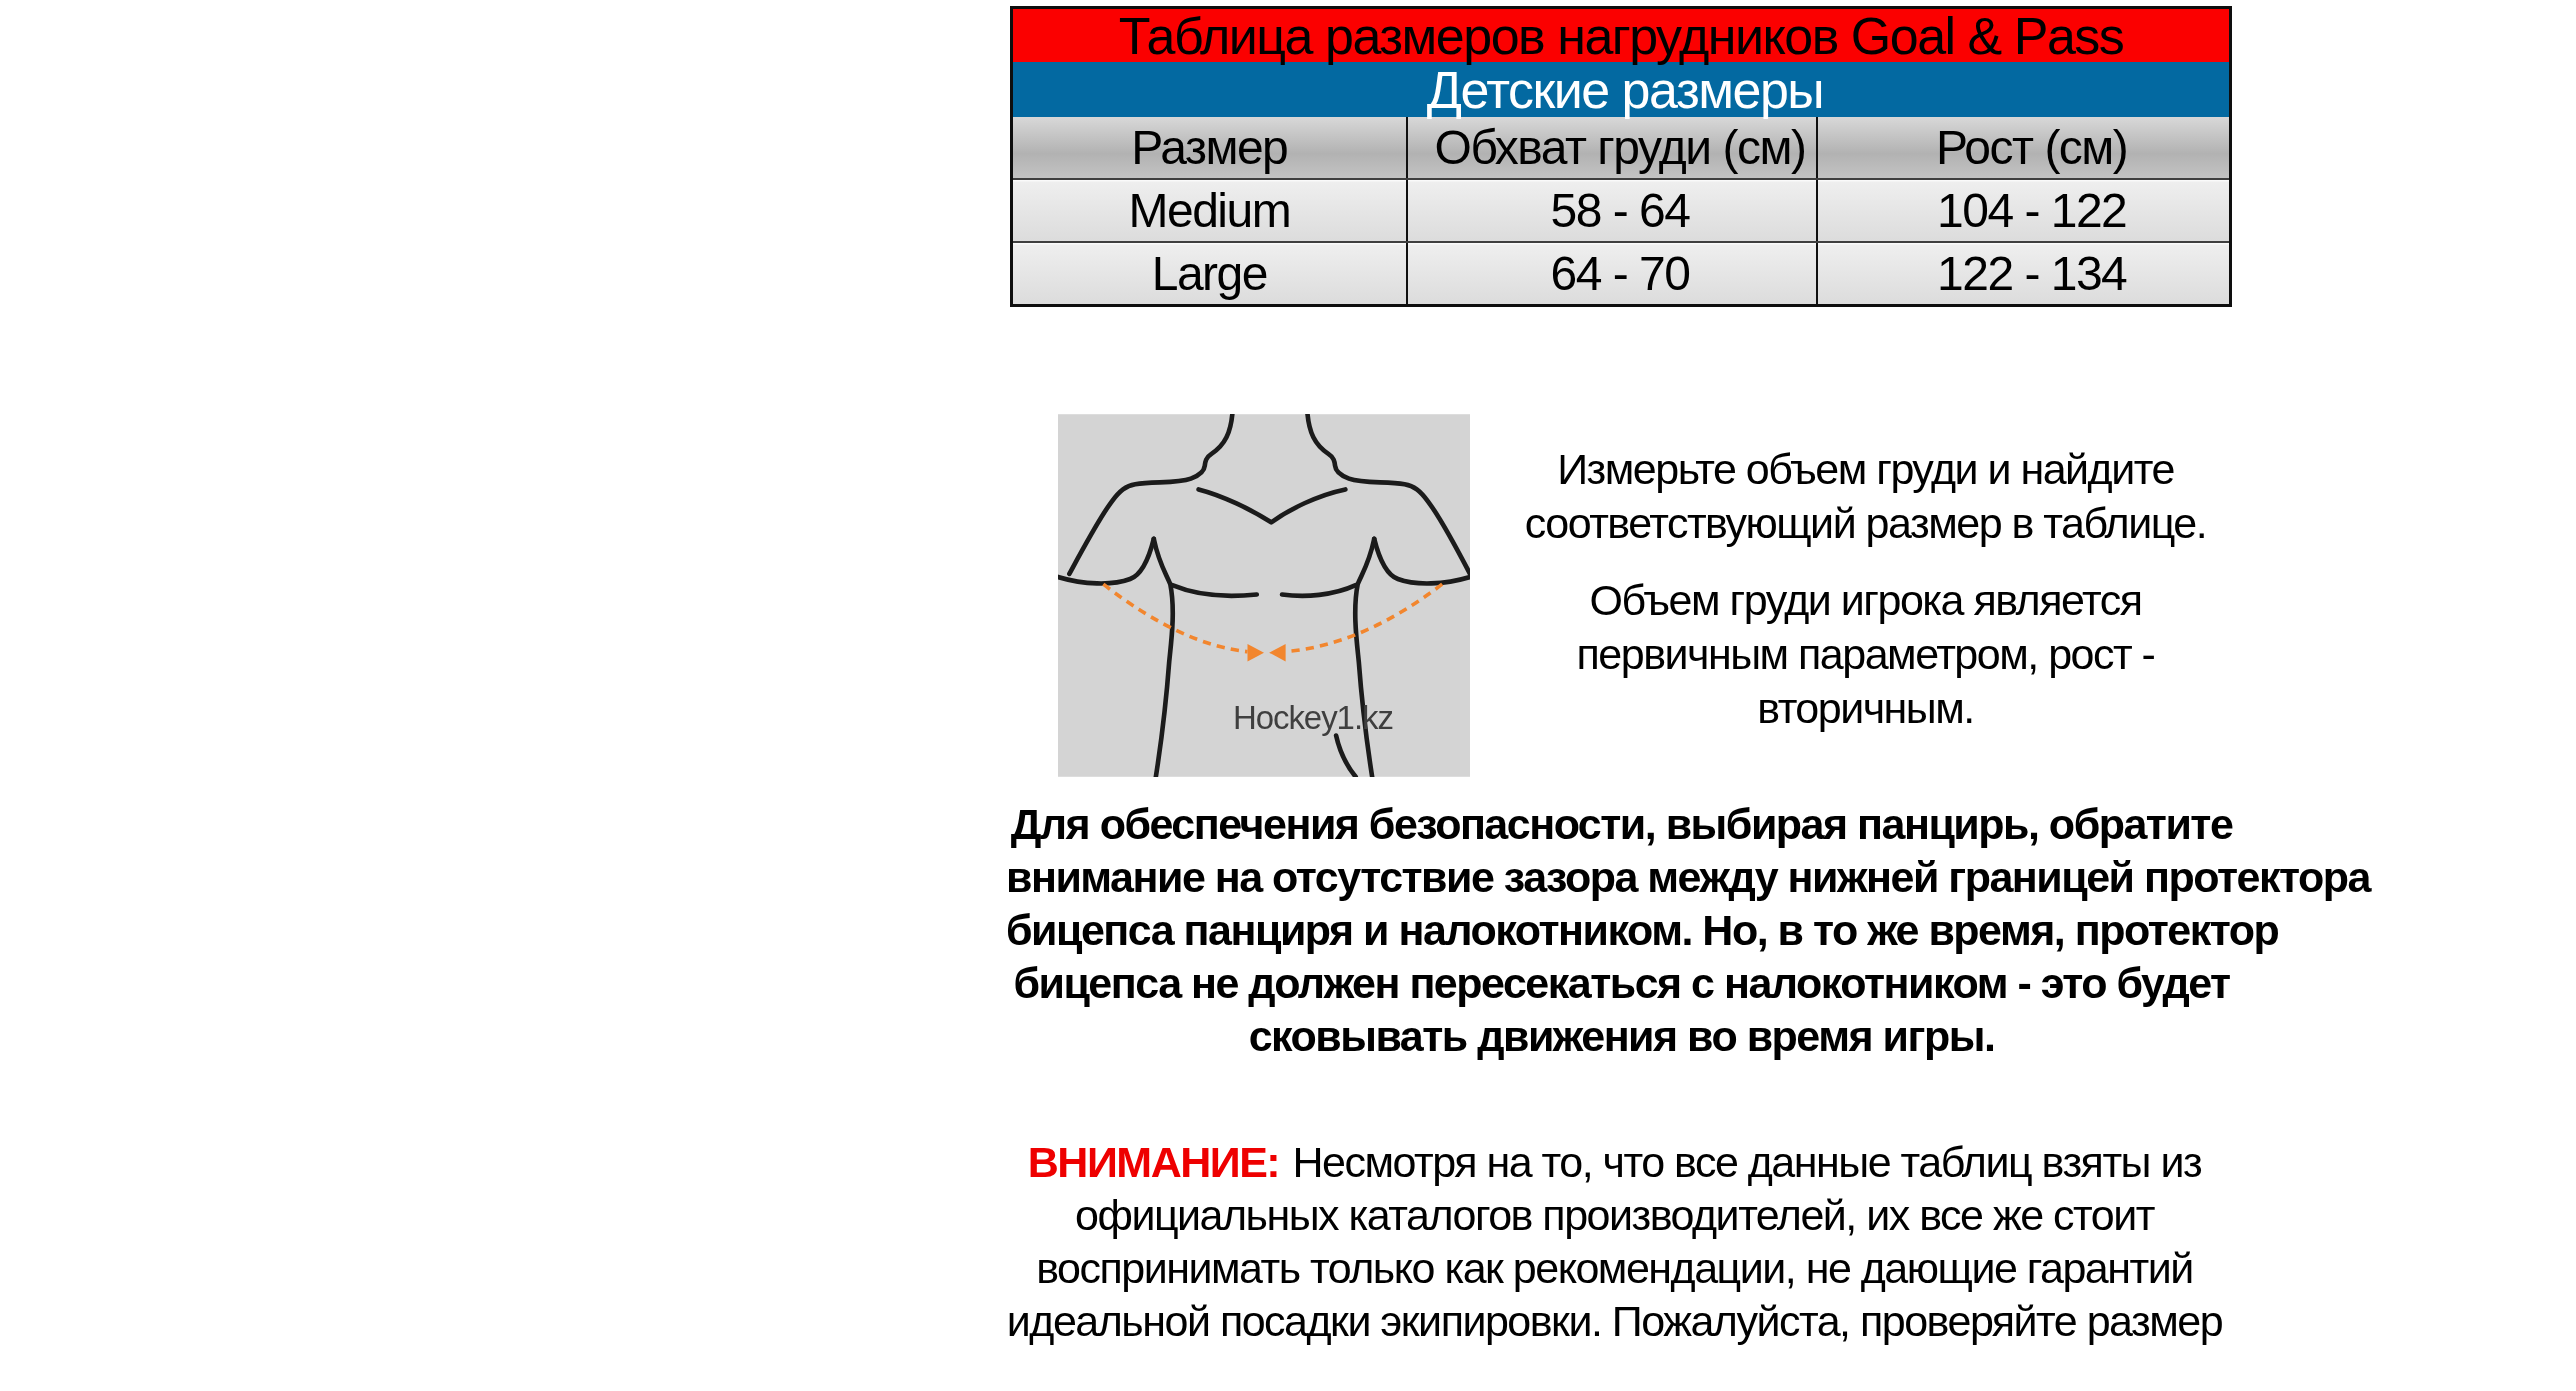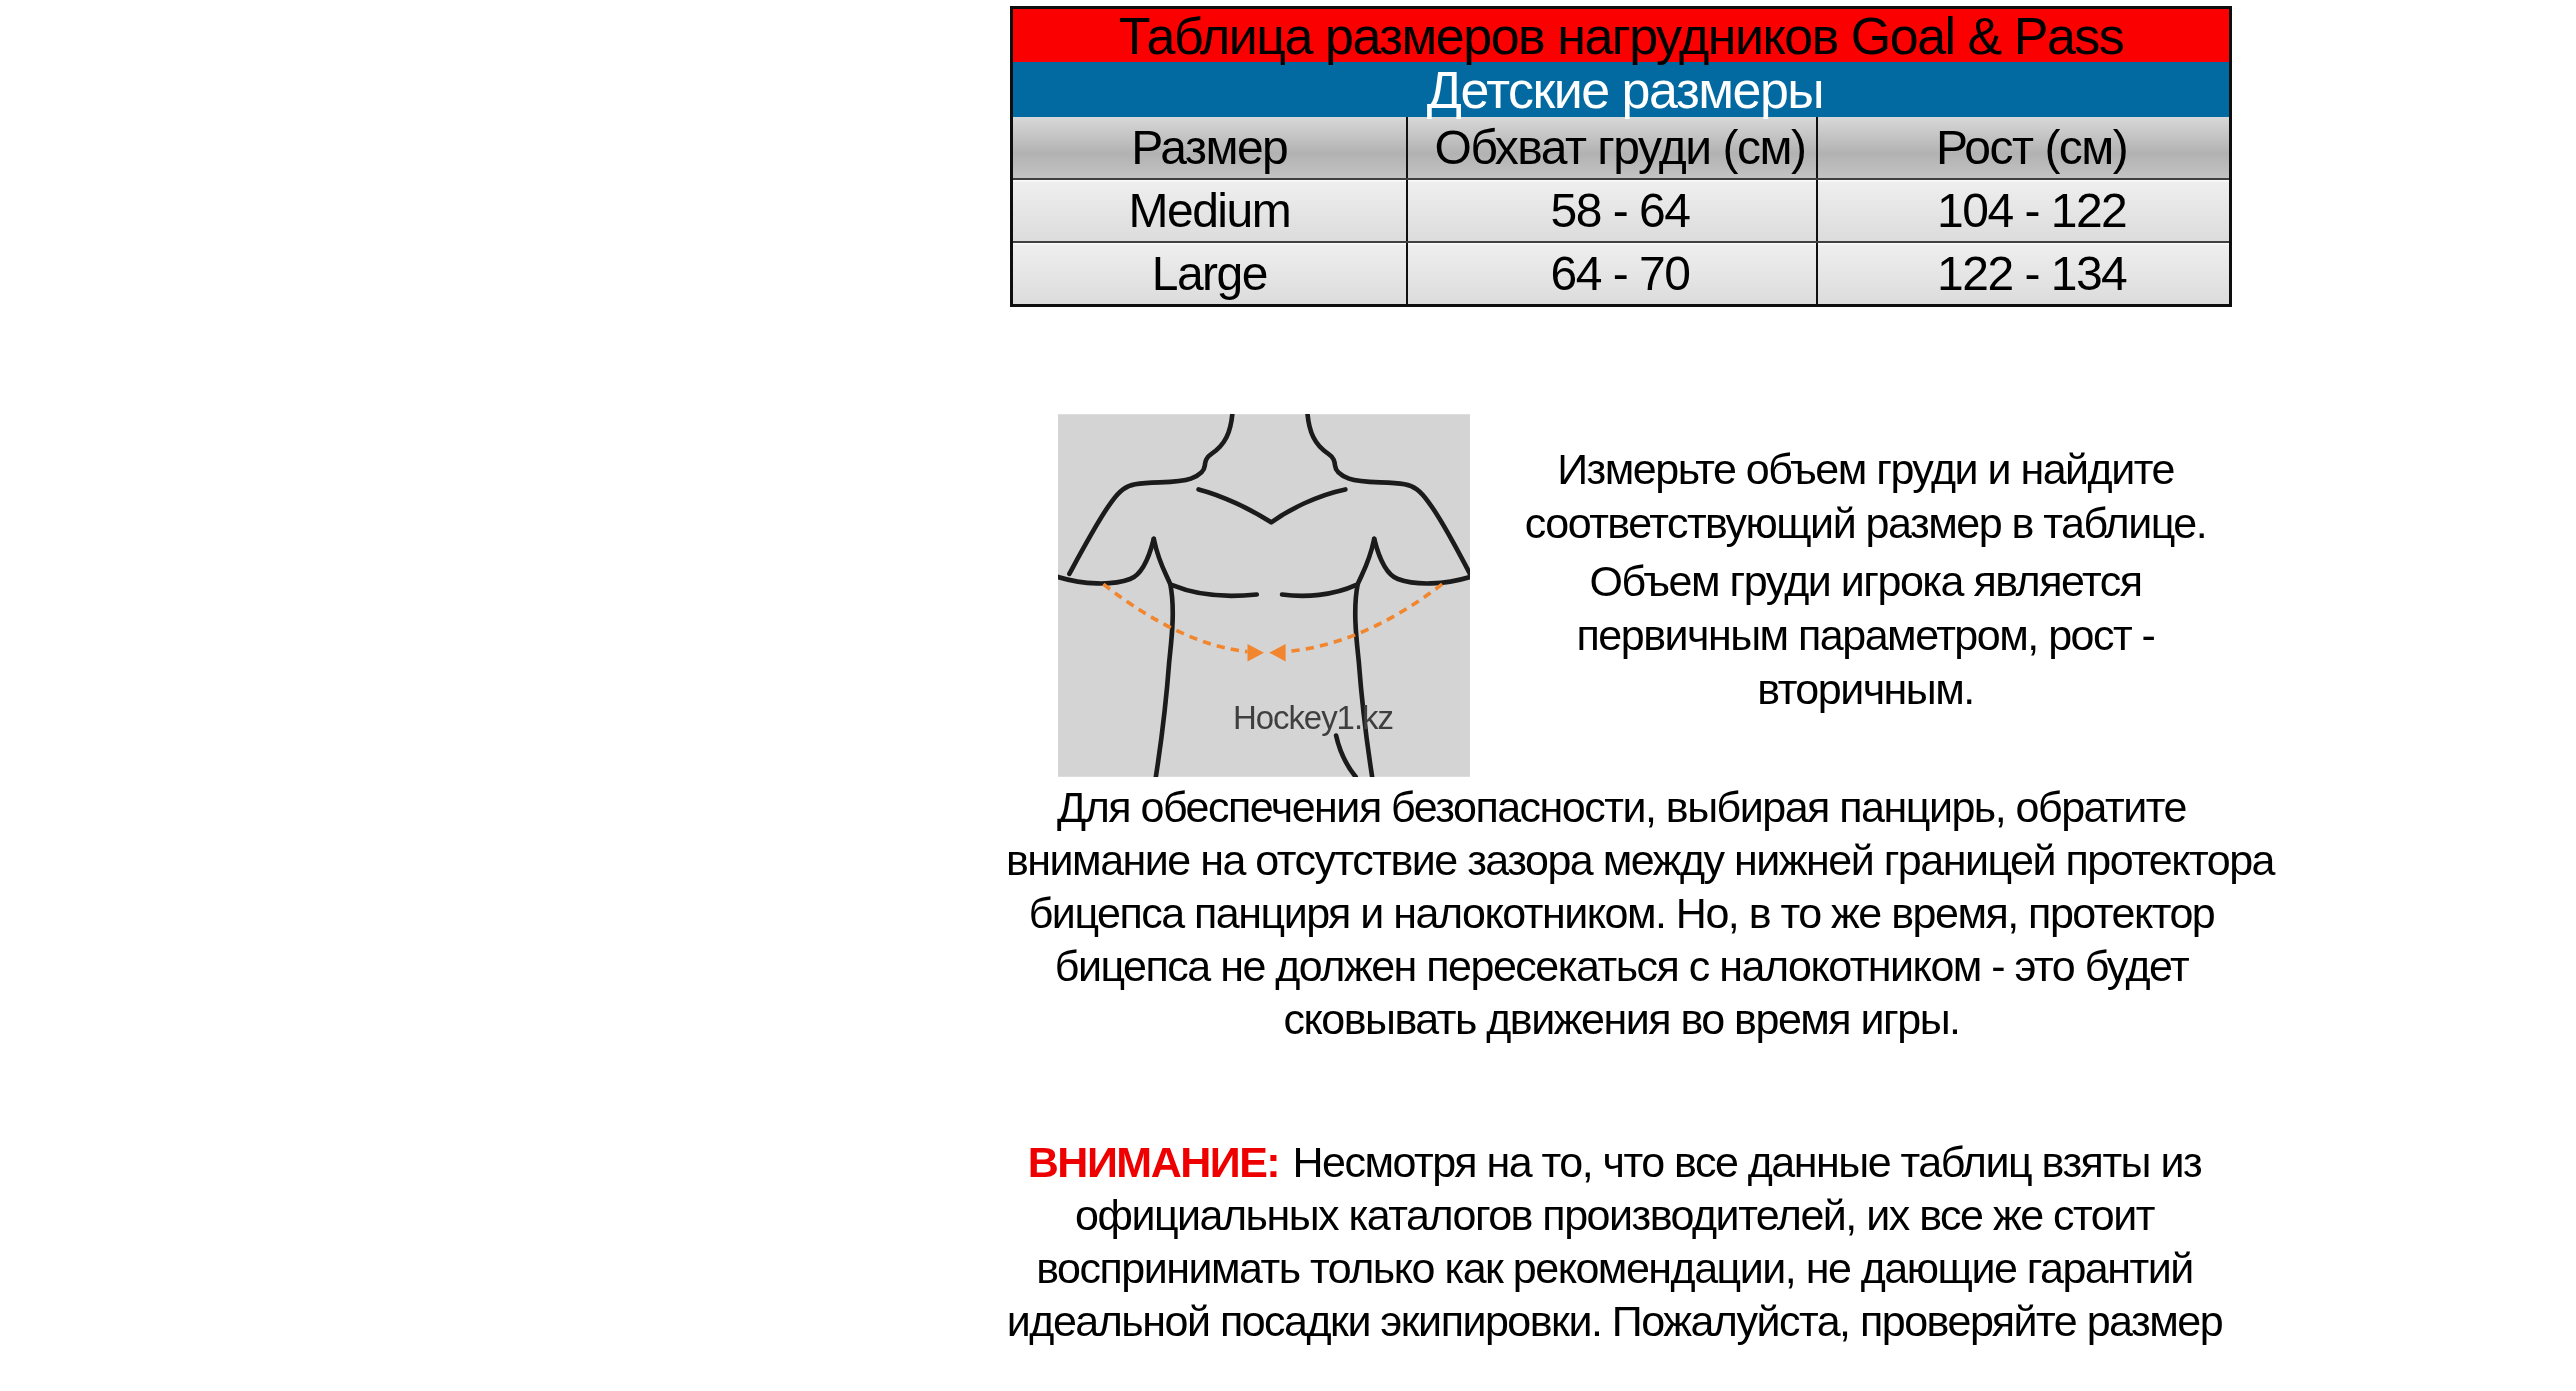--- a/index.html
+++ b/index.html
@@ -24,22 +24,22 @@
   .t-cell:last-child{border-right:none;}
 
   
   .diagram{position:absolute;left:1058px;top:414px;width:412px;height:363px;}
   .diagram svg{display:block;width:100%;height:100%;}
 
   
   .note{position:absolute;text-align:center;font-size:43px;letter-spacing:-1.5px;}
   .body-line{white-space:nowrap;}
   .note-right{left:1443px;top:442px;width:845px;line-height:54px;}
-  .note-right .para2{margin-top:4px;}
-  .note-fit{left:1006px;top:781px;width:1231px;line-height:53px;}
+  .note-right .para2{margin-top:23px;}
+  .note-fit{left:1006px;top:798px;width:1231px;line-height:53px;font-weight:bold;}
   .note-warn{left:999px;top:1136px;width:1231px;line-height:53px;}
   .warn-label{color:#ee0000;font-weight:bold;margin-right:13.4px;}
 </style>
 </head>
 <body>
 
 <div class="canvas">
 
   <div class="sizetable">
     <div class="t-band t-title">

